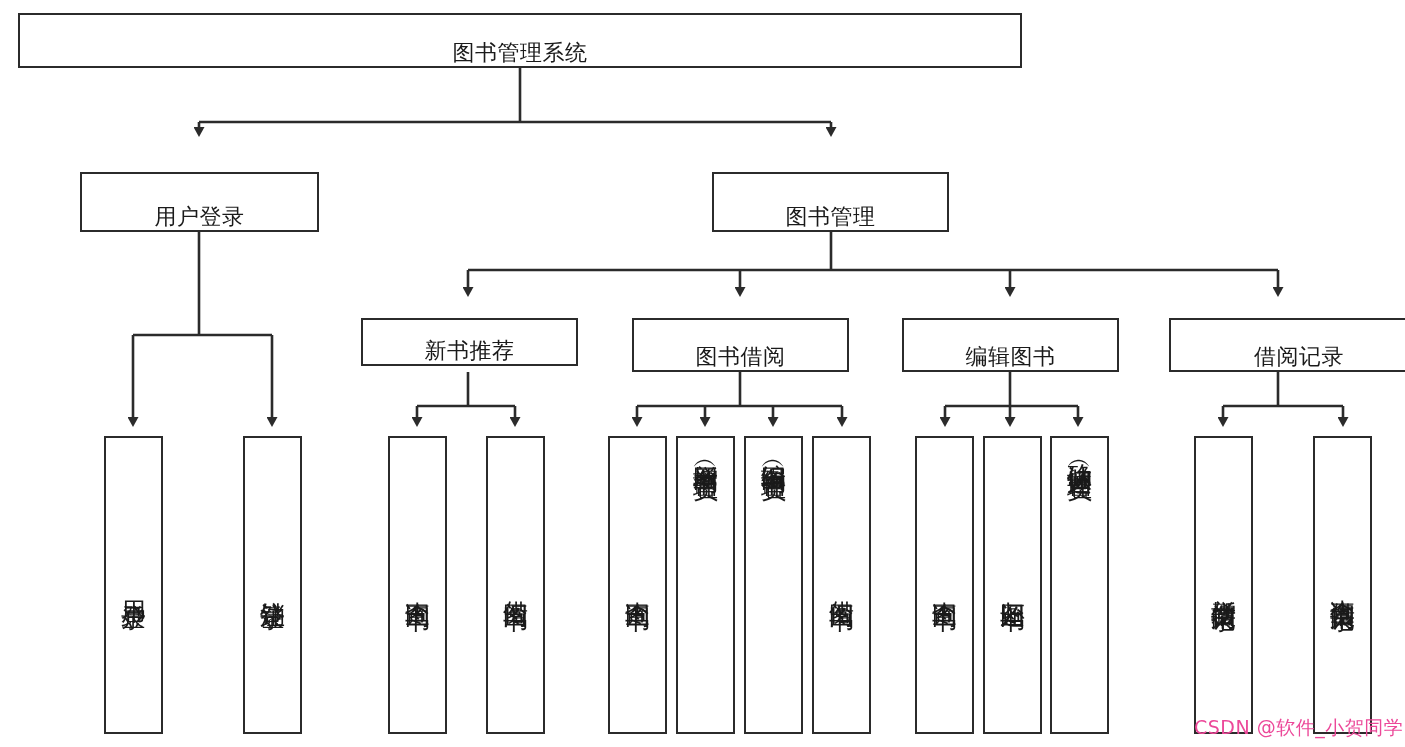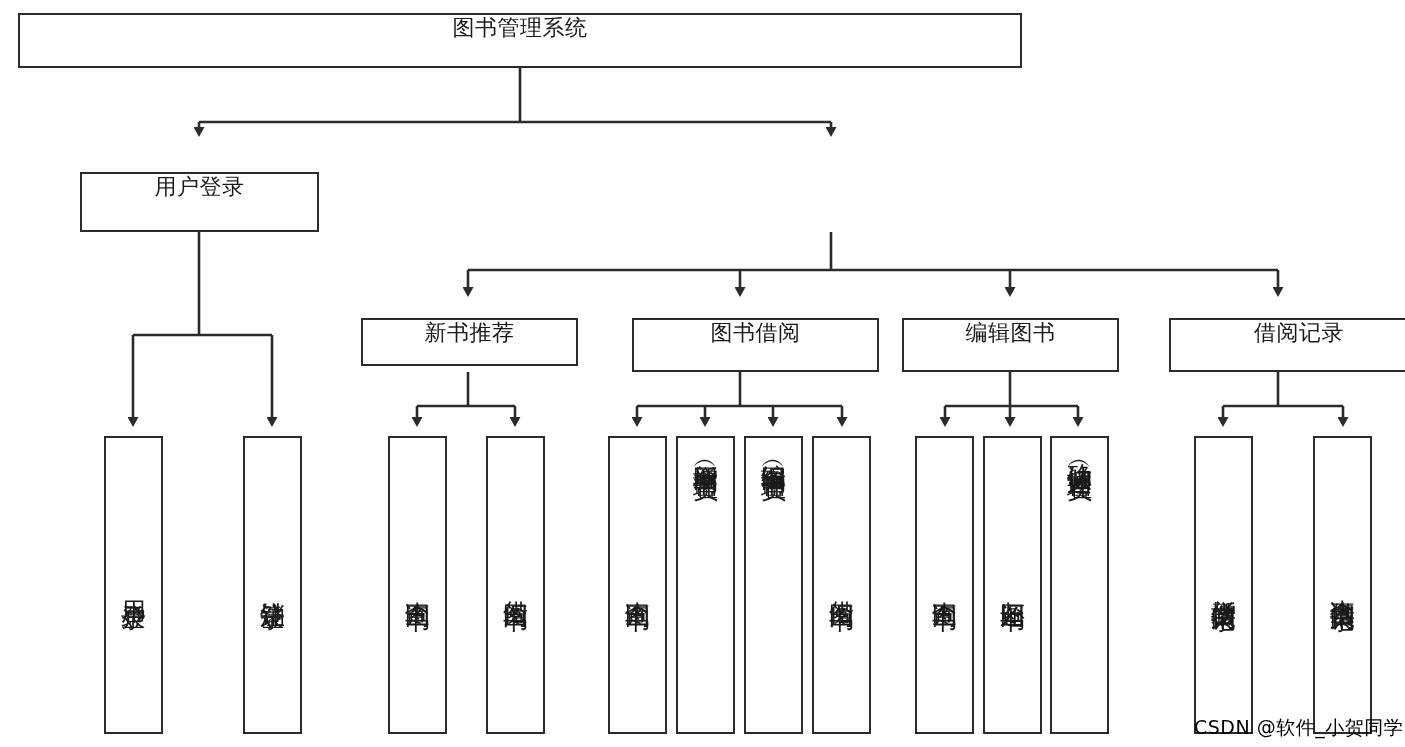--- a/index.html
+++ b/index.html
@@ -24,21 +24,21 @@
     width: 1405px;
     height: 747px;
     pointer-events: none;
   }
   .node {
     position: absolute;
     box-sizing: border-box;
     border: 2px solid #2b2b2b;
     background: #ffffff;
     display: flex;
-    align-items: flex-start;
+    align-items: flex-end;
     justify-content: center;
     color: #1a1a1a;
   }
   .node .lbl {
     display: block;
     line-height: 1.16;
     letter-spacing: 0.5px;
     white-space: pre;
   }
   .node.horiz .lbl {
@@ -55,21 +55,21 @@
     letter-spacing: 2px;
     line-height: 1;
   }
   .node.vert.pad-top {
     align-items: flex-start;
     padding-top: 6px;
   }
   .watermark {
     position: absolute;
     font-size: 19px;
-    color: #000000;
+    color: #ec4899;
     white-space: nowrap;
     letter-spacing: 0.5px;
   }
 </style>
 </head>
 <body>
 
 <div id="canvas">
 
   <svg id="wires" viewBox="0 0 1405 747" xmlns="http://www.w3.org/2000/svg">
@@ -123,26 +123,29 @@
   </svg>
 
   <div class="node horiz" style="left:18px; top:13px; width:1004px; height:55px;">
     <span class="lbl">图书管理系统</span>
   </div>
 
   <div class="node horiz" style="left:80px; top:172px; width:239px; height:60px;">
     <span class="lbl">用户登录</span>
   </div>
 
+  <div class="node horiz" style="left:712px; top:172px; width:237px; height:60px;">
+    <span class="lbl">图书管理</span>
+  </div>
 
   <div class="node horiz" style="left:361px; top:318px; width:217px; height:48px;">
     <span class="lbl">新书推荐</span>
   </div>
 
-  <div class="node horiz" style="left:632px; top:318px; width:247px; height:54px;">
+  <div class="node horiz" style="left:632px; top:318px; width:217px; height:54px;">
     <span class="lbl">图书借阅</span>
   </div>
 
   <div class="node horiz" style="left:902px; top:318px; width:217px; height:54px;">
     <span class="lbl">编辑图书</span>
   </div>
 
   <div class="node horiz" style="left:1169px; top:318px; width:260px; height:54px;">
     <span class="lbl">借阅记录</span>
   </div>

